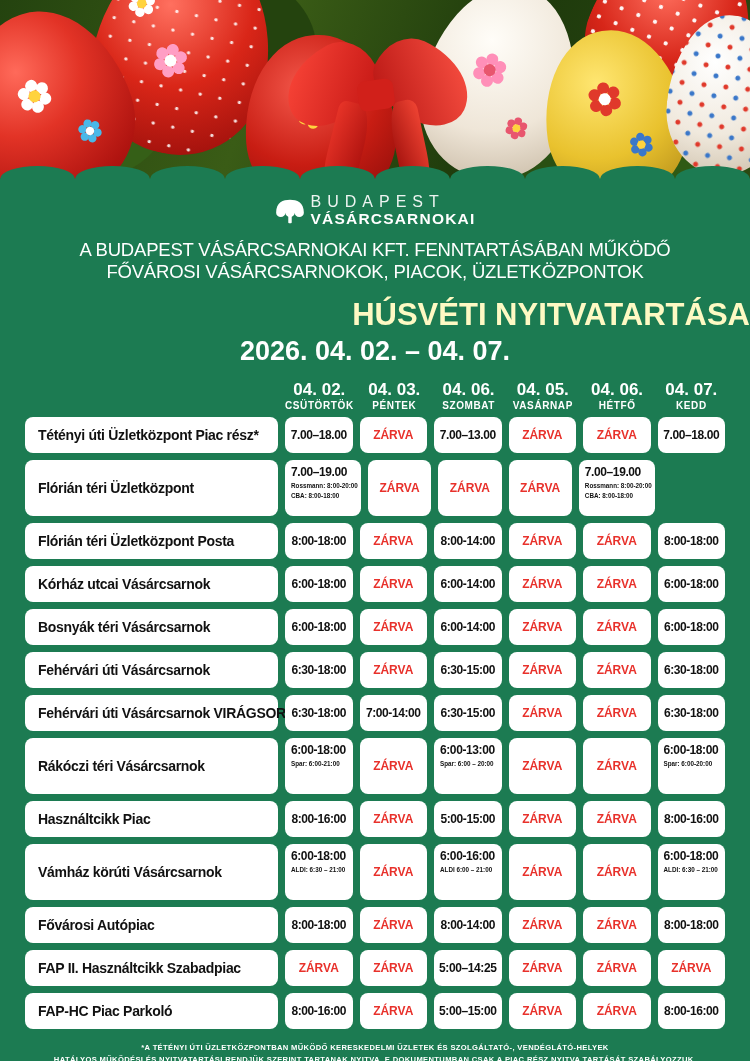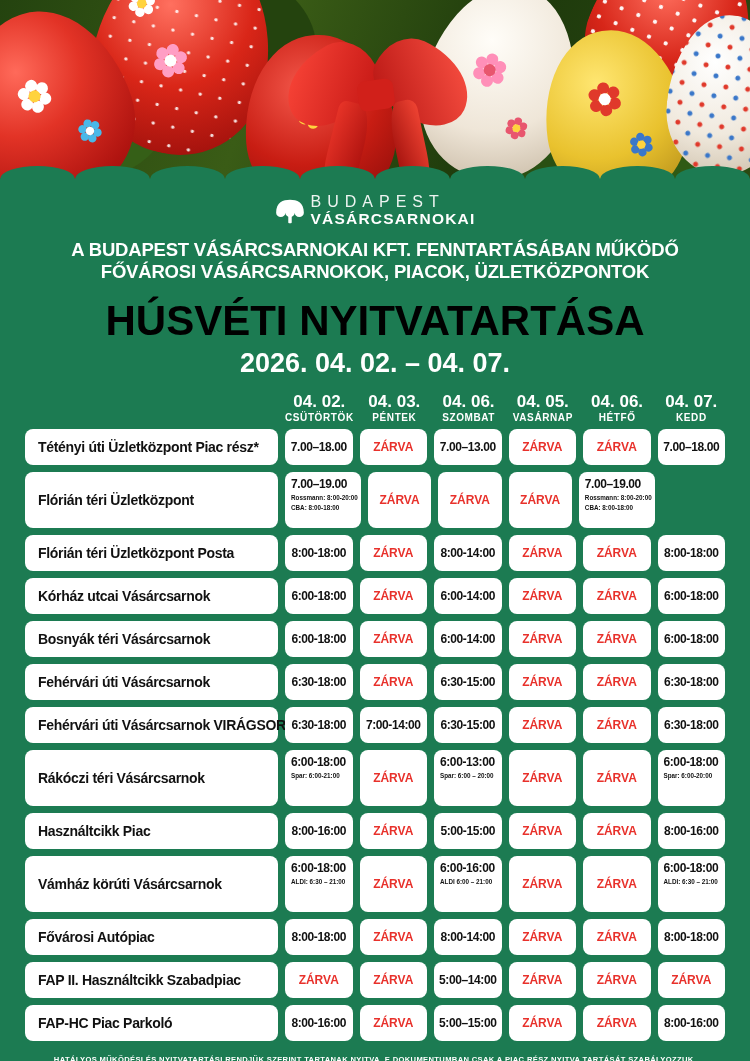--- a/index.html
+++ b/index.html
@@ -58,23 +58,23 @@
   .scallop{position:absolute;left:0;bottom:-1px;display:block;}
 
   
   .logo{display:flex;justify-content:center;align-items:center;gap:6px;margin-top:8px;color:#fff;}
   .logo svg{display:block;}
   .logo-text{display:flex;flex-direction:column;line-height:1.05;}
   .logo-top{font-size:16px;font-weight:400;letter-spacing:6px;opacity:.92;}
   .logo-bottom{font-size:15.5px;font-weight:800;letter-spacing:1.2px;}
 
   
-  .intro{margin-top:12px;text-align:center;color:#fff;font-weight:700;font-size:18.5px;
+  .intro{margin-top:12px;text-align:center;color:#fff;font-weight:400;font-size:18.5px;
     line-height:1.2;letter-spacing:-0.2px;}
-  .big-title{margin:14px 0 0;text-align:center;color:#000000;font-weight:800;font-size:42px;letter-spacing:0;}
+  .big-title{margin:14px 0 0;text-align:right;color:#fef9c3;font-weight:800;font-size:31px;letter-spacing:0;}
   .date-range{margin:3px 0 0;text-align:center;color:#fff;font-weight:800;font-size:27px;}
 
   
   .table-wrap{padding:0 25px;margin-top:14px;}
   .thead,.trow{display:grid;grid-template-columns:253px repeat(6,1fr);column-gap:7px;}
   .thead{margin-bottom:6px;}
   .hcell{text-align:center;color:#fff;line-height:1;}
   .hdate{font-weight:800;font-size:17px;}
   .hday{font-weight:700;font-size:10px;letter-spacing:.6px;margin-top:3px;}
   .rows{display:flex;flex-direction:column;row-gap:7px;}
@@ -424,21 +424,21 @@
         </div>
         <div class="trow">
           <div class="namecell">FAP II. Használtcikk Szabadpiac</div>
           <div class="timecell closed">
             <div class="main">ZÁRVA</div>
           </div>
           <div class="timecell closed">
             <div class="main">ZÁRVA</div>
           </div>
           <div class="timecell">
-            <div class="main">5:00–14:00</div>
+            <div class="main">5:00–14:25</div>
           </div>
           <div class="timecell closed">
             <div class="main">ZÁRVA</div>
           </div>
           <div class="timecell closed">
             <div class="main">ZÁRVA</div>
           </div>
           <div class="timecell closed">
             <div class="main">ZÁRVA</div>
           </div>
@@ -461,16 +461,17 @@
             <div class="main">ZÁRVA</div>
           </div>
           <div class="timecell">
             <div class="main">8:00-16:00</div>
           </div>
         </div>
       </div>
   </div>
 
   <div class="footnote">
+    <div>*A TÉTÉNYI ÚTI ÜZLETKÖZPONTBAN MŰKÖDŐ KERESKEDELMI ÜZLETEK ÉS SZOLGÁLTATÓ-, VENDÉGLÁTÓ-HELYEK</div>
     <div>HATÁLYOS MŰKÖDÉSI ÉS NYITVATARTÁSI RENDJÜK SZERINT TARTANAK NYITVA, E DOKUMENTUMBAN CSAK A PIAC RÉSZ NYITVA TARTÁSÁT SZABÁLYOZZUK.</div>
   </div>
 
 </div>
 
 </body></html>

